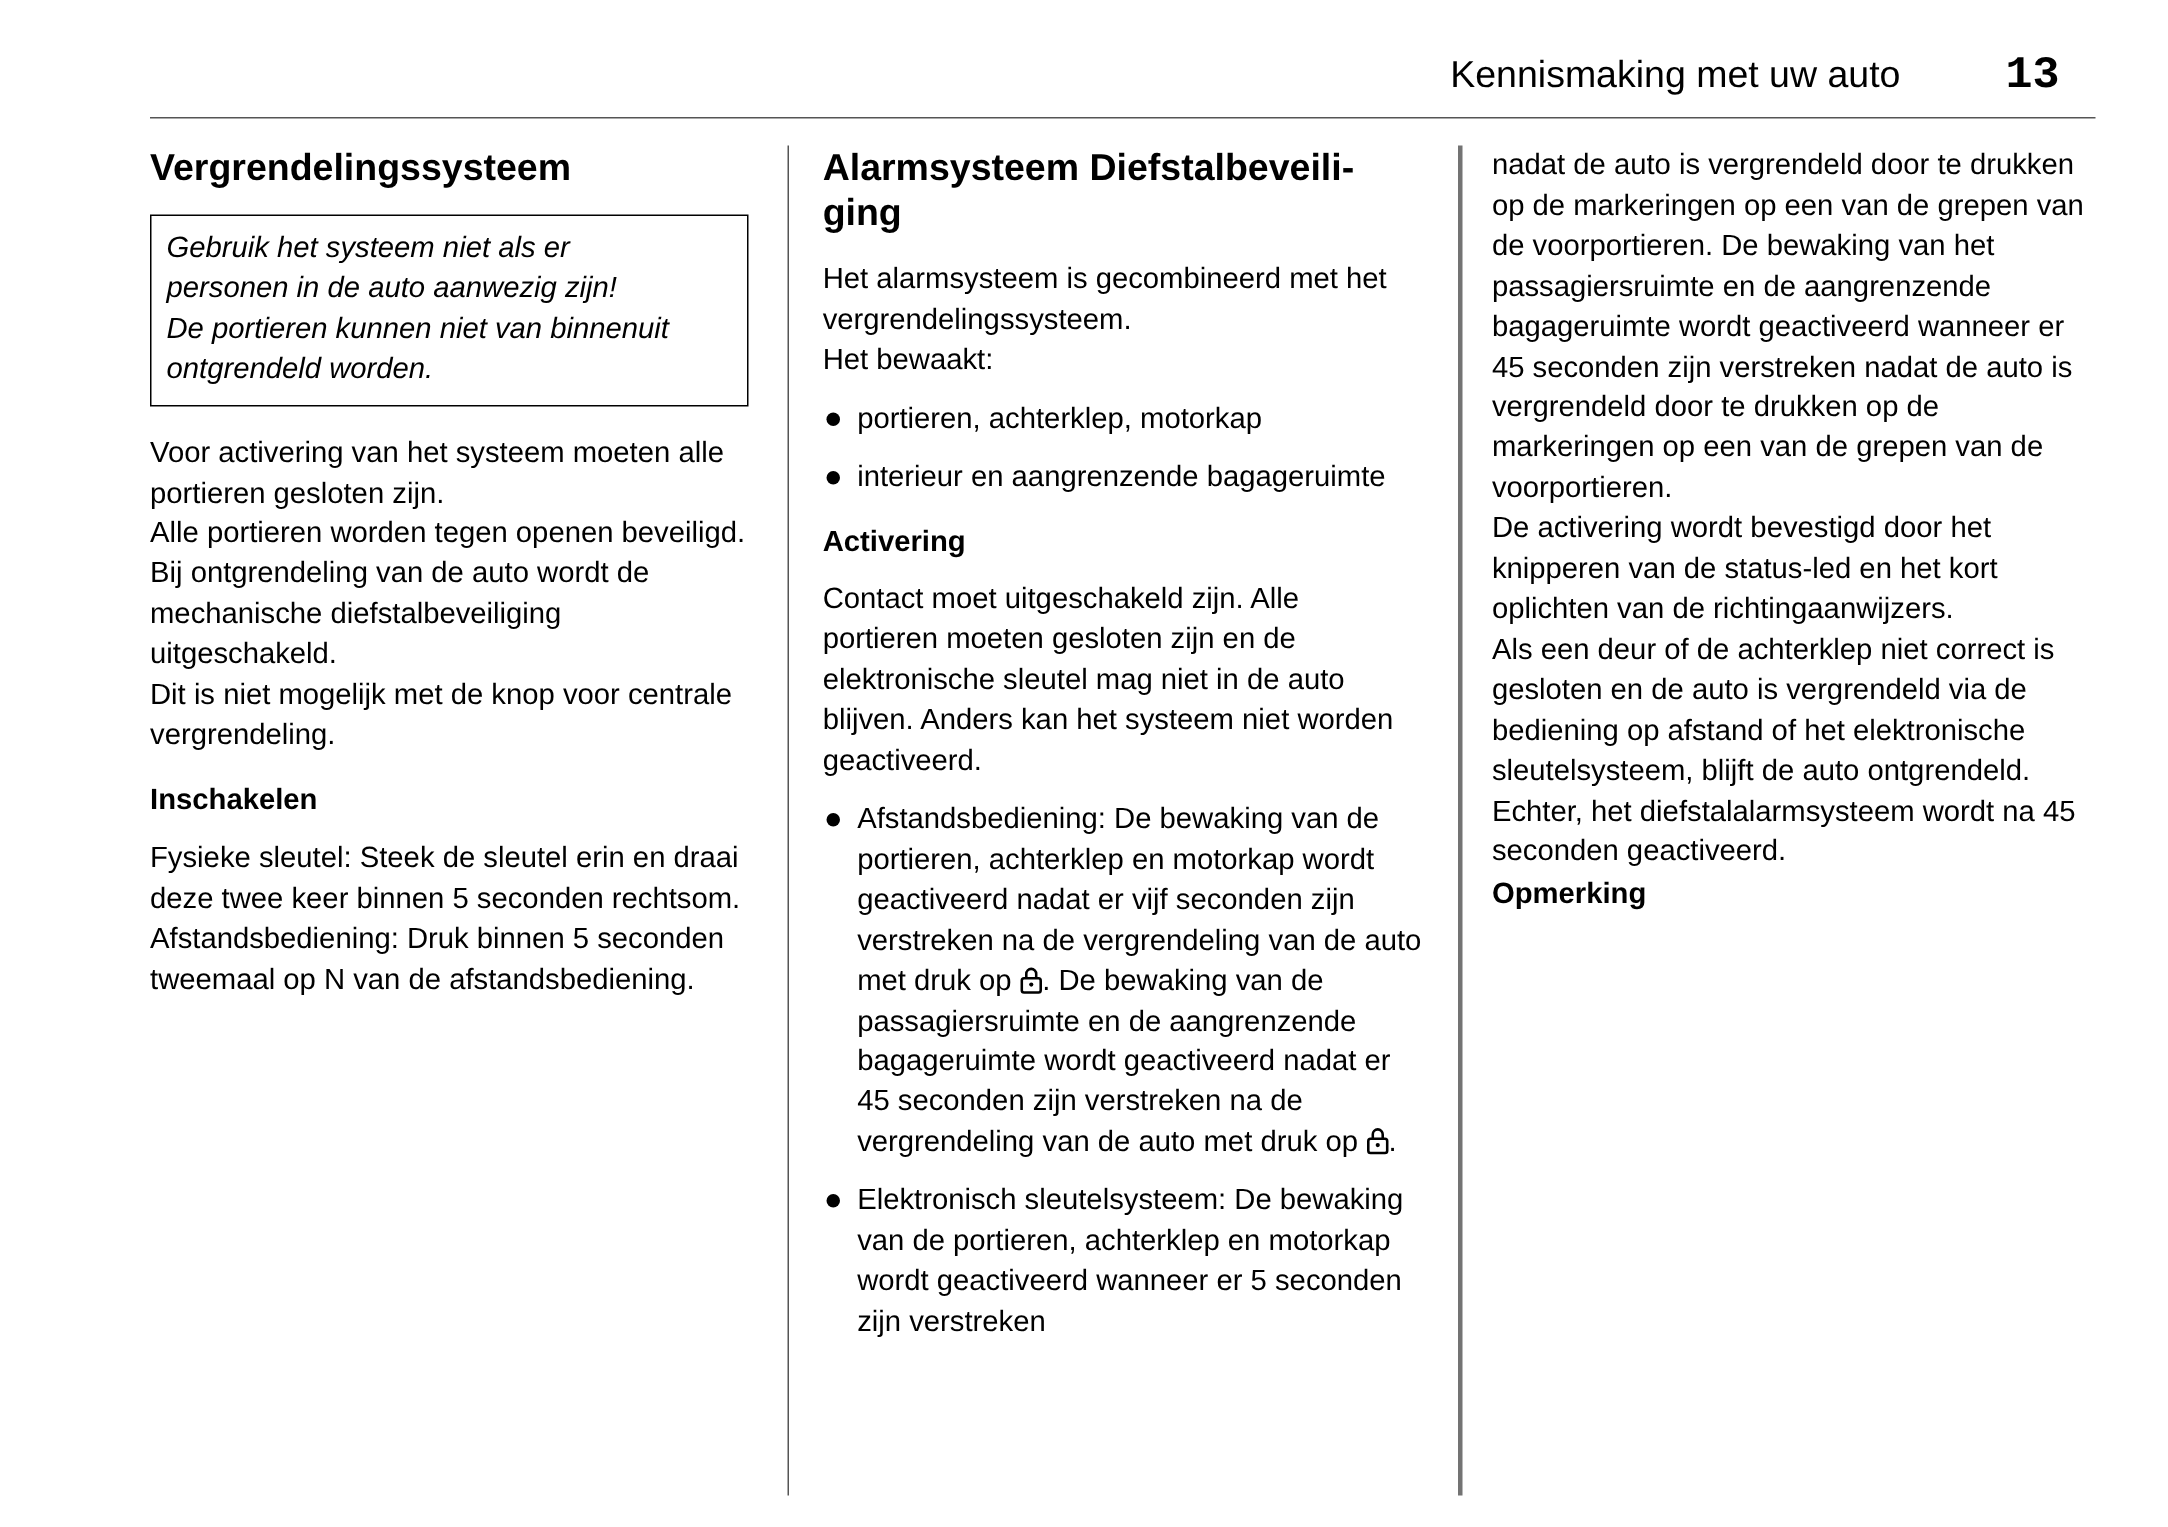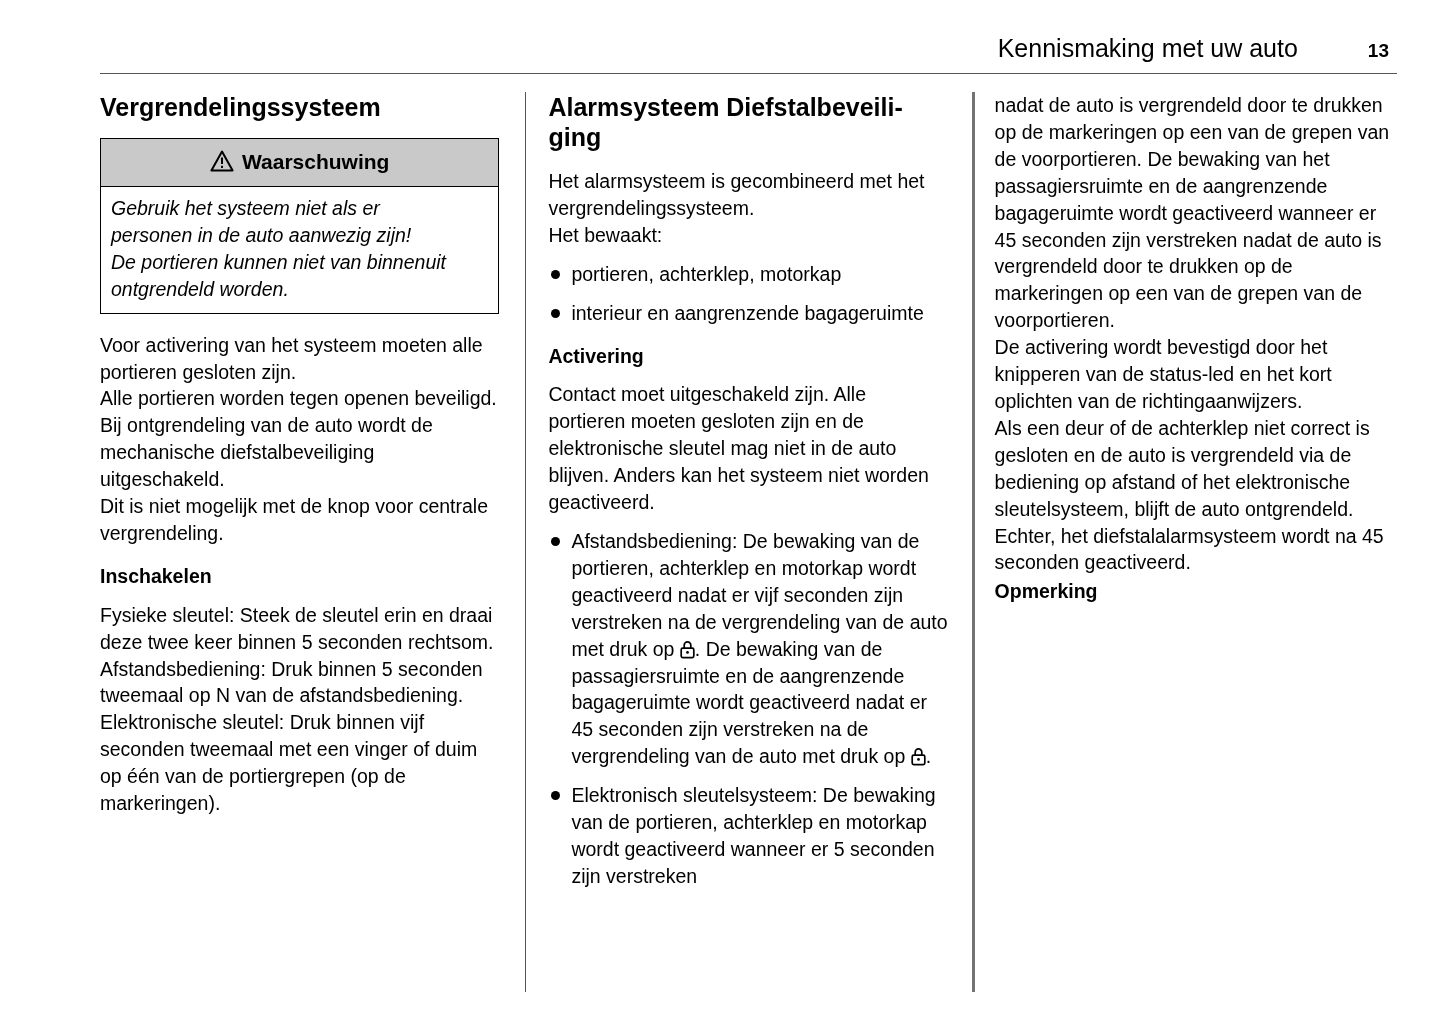--- a/index.html
+++ b/index.html
@@ -26,23 +26,24 @@
     display: flex;
     justify-content: flex-end;
     align-items: baseline;
     gap: 70px;
   }
   .header-title {
     font-size: 25px;
     font-weight: normal;
   }
   .header-page {
-    font-size: 19px;
-    font-weight: bold;
-    margin-right: 8px;
+    font-size: 30px;
+    font-weight: bold;
+    margin-right: 24px;
+    font-family: Liberation Mono, monospace;
   }
   
   .columns {
     display: flex;
     margin: 18px 48px 0 100px;
     height: 900px;
   }
   .col {
     flex: 1 1 0;
     font-size: 19.5px;
@@ -133,49 +134,38 @@
     <span class="header-title">Kennismaking met uw auto</span>
     <span class="header-page">13</span>
   </div>
 
   <div class="columns">
 
     <div class="col col1">
       <h2 class="h2">Vergrendelingssysteem</h2>
 
       <div class="warnbox">
-        <div class="warnbox-header">
-          <span class="warn-icon">
-            <svg width="24" height="22" viewBox="0 0 24 22">
-              <path d="M12 1.5 L22.6 20.5 H1.4 Z" fill="none" stroke="#000" stroke-width="2" stroke-linejoin="round"></path>
-              <rect x="11" y="7.5" width="2" height="6.5" fill="#000"></rect>
-              <rect x="11" y="15.8" width="2" height="2.2" fill="#000"></rect>
-            </svg>
-          </span>
-          <span>Waarschuwing</span>
-        </div>
         <div class="warnbox-body">Gebruik het systeem niet als er
 personen in de auto aanwezig zijn!
 De portieren kunnen niet van binnenuit
 ontgrendeld worden.</div>
       </div>
 
       <div class="para-group">
         <p class="para">Voor activering van het systeem moeten alle portieren gesloten zijn.</p>
         <p class="para">Alle portieren worden tegen openen beveiligd.</p>
         <p class="para">Bij ontgrendeling van de auto wordt de mechanische diefstalbeveiliging uitgeschakeld.</p>
         <p class="para">Dit is niet mogelijk met de knop voor centrale vergrendeling.</p>
       </div>
 
       <h3 class="h3">Inschakelen</h3>
 
       <div>
         <p class="para">Fysieke sleutel: Steek de sleutel erin en draai deze twee keer binnen 5 seconden rechtsom.</p>
         <p class="para">Afstandsbediening: Druk binnen 5 seconden tweemaal op N van de afstandsbediening.</p>
-        <p class="para">Elektronische sleutel: Druk binnen vijf seconden tweemaal met een vinger of duim op één van de portiergrepen (op de markeringen).</p>
       </div>
     </div>
 
     <div class="col col2">
       <h2 class="h2">Alarmsysteem Diefstalbeveili-
 ging</h2>
 
       <p class="para">Het alarmsysteem is gecombineerd met het vergrendelingssysteem.</p>
       <p class="para">Het bewaakt:</p>
 

